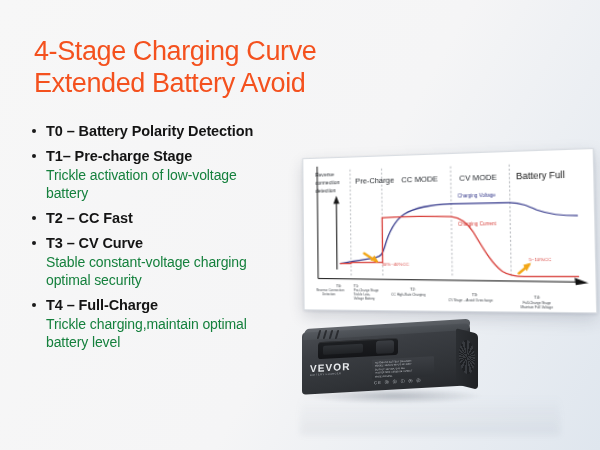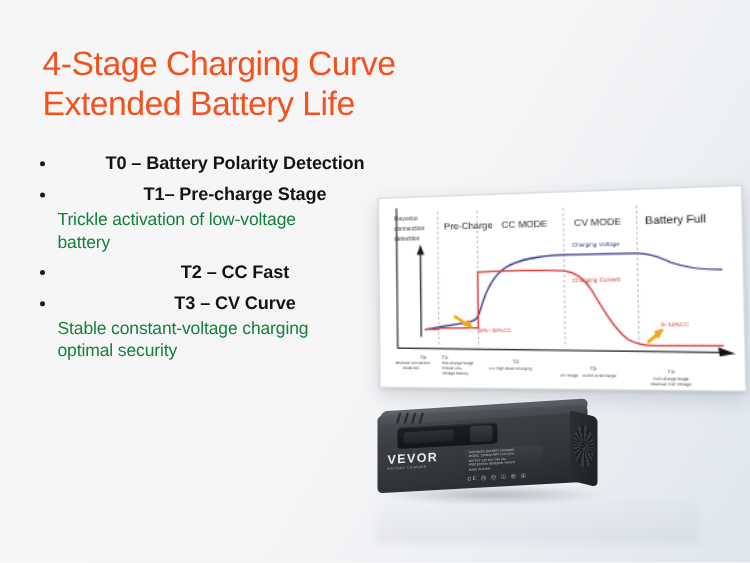--- a/index.html
+++ b/index.html
@@ -22,21 +22,21 @@
 
   
   .bullets { position:absolute; left:30px; top:122px; width:300px; }
   .bullet { position:relative; padding-left:16px; margin-bottom:6px; }
   .bullet .dot {
     position:absolute; left:2px; top:7px; width:4px; height:4px;
     background:#1a1a1a; border-radius:50%;
   }
   .bullet .b-title {
     display:block; font-size:14.5px; font-weight:bold; color:#141414;
-    line-height:1.32; letter-spacing:-0.1px;text-align:center;
+    line-height:1.32; letter-spacing:-0.1px;
   }
   .bullet .b-sub {
     display:block; font-size:14px; color:#15803d; line-height:1.28;
     letter-spacing:-0.1px; margin-top:1px;
   }
 
   
   .chart-wrap {
     position:absolute; left:303px; top:158px; width:272px; height:152px;
     transform: perspective(520px) rotateY(-9deg) rotateX(1.2deg) rotateZ(-0.7deg);
@@ -146,21 +146,21 @@
     filter:blur(3px); transform:scaleY(-1); opacity:.55;
   }
 </style>
 </head>
 <body>
 
 <div id="root">
 
   <div class="headline">
     <span class="l1">4-Stage Charging Curve</span>
-    <span class="l2">Extended Battery Life</span>
+    <span class="l2">Extended Battery Avoid</span>
   </div>
 
   <div class="bullets">
 
     <div class="bullet">
       <span class="dot"></span>
       <span class="b-title">T0 – Battery Polarity Detection</span>
     </div>
 
     <div class="bullet">
@@ -175,20 +175,26 @@
       <span class="b-title">T2 –  CC Fast</span>
     </div>
 
     <div class="bullet">
       <span class="dot"></span>
       <span class="b-title">T3 – CV Curve</span>
       <span class="b-sub" style="white-space:pre-line">Stable constant-voltage  charging
 optimal security</span>
     </div>
 
+    <div class="bullet">
+      <span class="dot"></span>
+      <span class="b-title">T4 – Full-Charge</span>
+      <span class="b-sub" style="white-space:pre-line">Trickle charging,maintain optimal
+ battery level</span>
+    </div>
 
   </div>
 
   <div class="chart-wrap">
     <div class="chart-card">
       <div class="chart-inner">
         <svg viewBox="0 0 272 152" preserveAspectRatio="none">
 
           <g stroke="#8b8f96" stroke-width="0.6" stroke-dasharray="2,2">
             <line x1="47" y1="12" x2="47" y2="118"></line>

